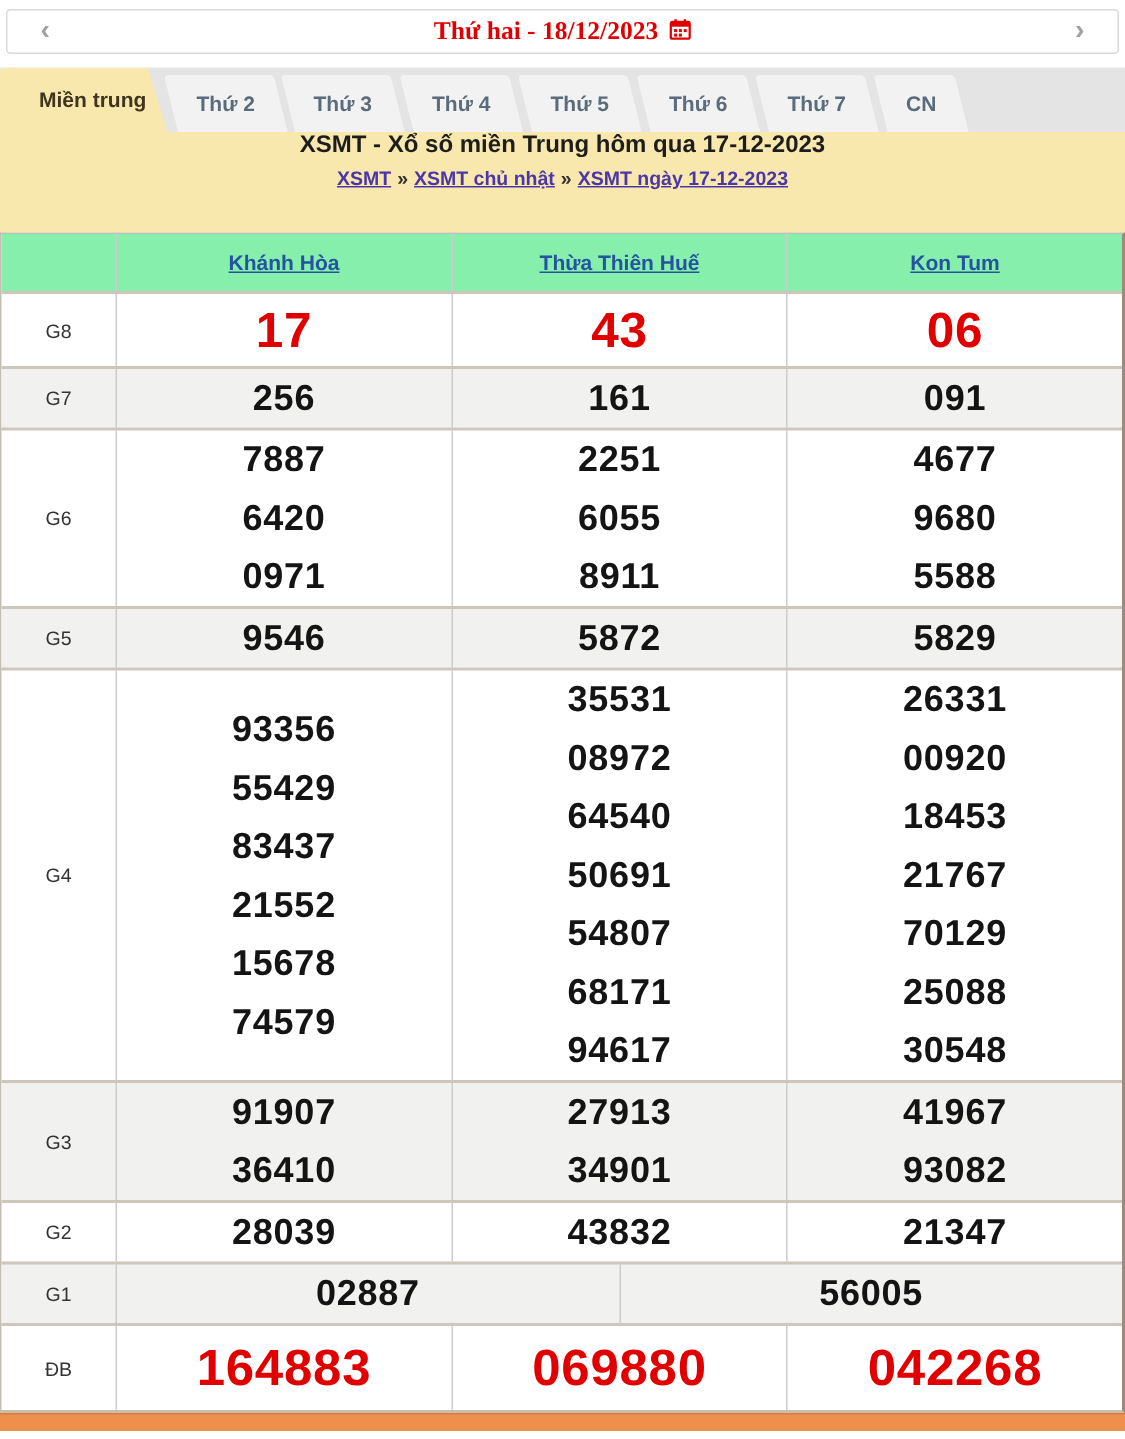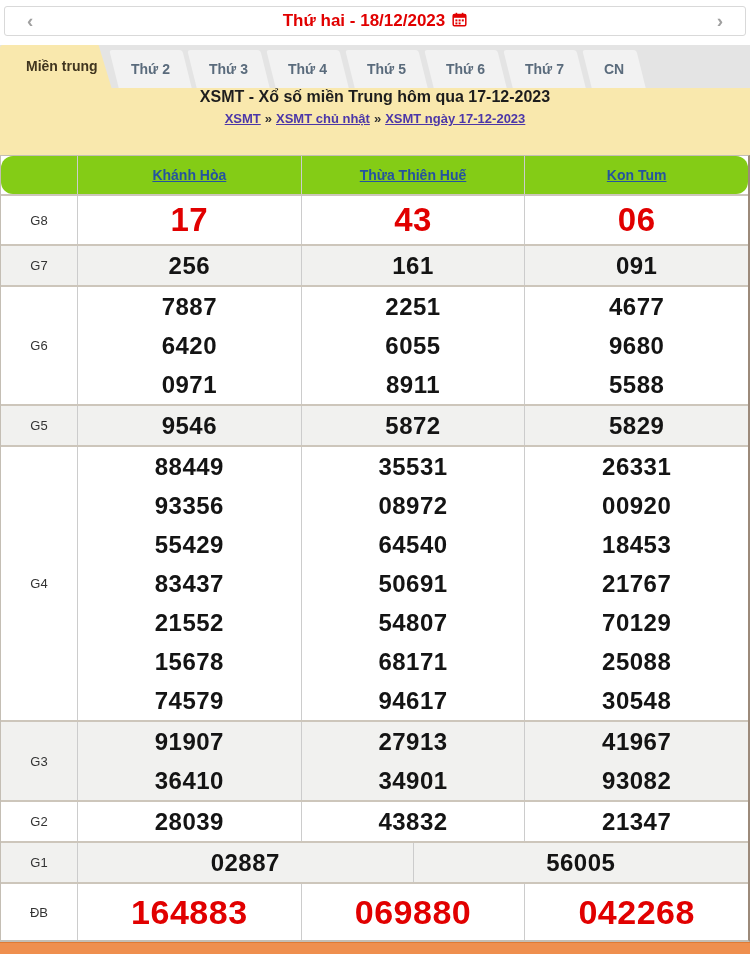--- a/index.html
+++ b/index.html
@@ -29,20 +29,21 @@
     font-weight: bold;
     line-height: 28px;
     cursor: pointer;
     user-select: none;
   }
   .datebox {
     display: flex;
     align-items: flex-start;
     gap: 7px;
     cursor: pointer;
+    font-family: Liberation Serif, serif;
   }
   .date-label {
     color: #e10000;
     font-weight: bold;
     font-size: 17px;
   }
   .cal-icon { display: inline-block; margin-top: 1px; }
 
   
   .tabbar {
@@ -123,21 +124,21 @@
     font-size: 13px;
     color: #333;
   }
   .pcell {
     flex: 1 1 0;
     display: flex;
     flex-direction: column;
     justify-content: center;
   }
   .pcell + .pcell { border-left: 1px solid #ccc; }
-  .prow.phead { background: #84cc16; border-radius: 12px; }
+  .prow.phead { background: #86efac; }
   .prow.phead .pcell {
     height: 38px;
     align-items: center;
     flex-direction: row;
     justify-content: center;
   }
   .prov-link {
     color: #2453a0;
     font-size: 14px;
     font-weight: bold;
@@ -275,21 +276,20 @@
       <div class="pcell">
         <div class="num">5872</div>
       </div>
       <div class="pcell">
         <div class="num">5829</div>
       </div>
     </div>
     <div class="prow">
       <div class="plabel">G4</div>
       <div class="pcell">
-        <div class="num">88449</div>
         <div class="num">93356</div>
         <div class="num">55429</div>
         <div class="num">83437</div>
         <div class="num">21552</div>
         <div class="num">15678</div>
         <div class="num">74579</div>
       </div>
       <div class="pcell">
         <div class="num">35531</div>
         <div class="num">08972</div>

